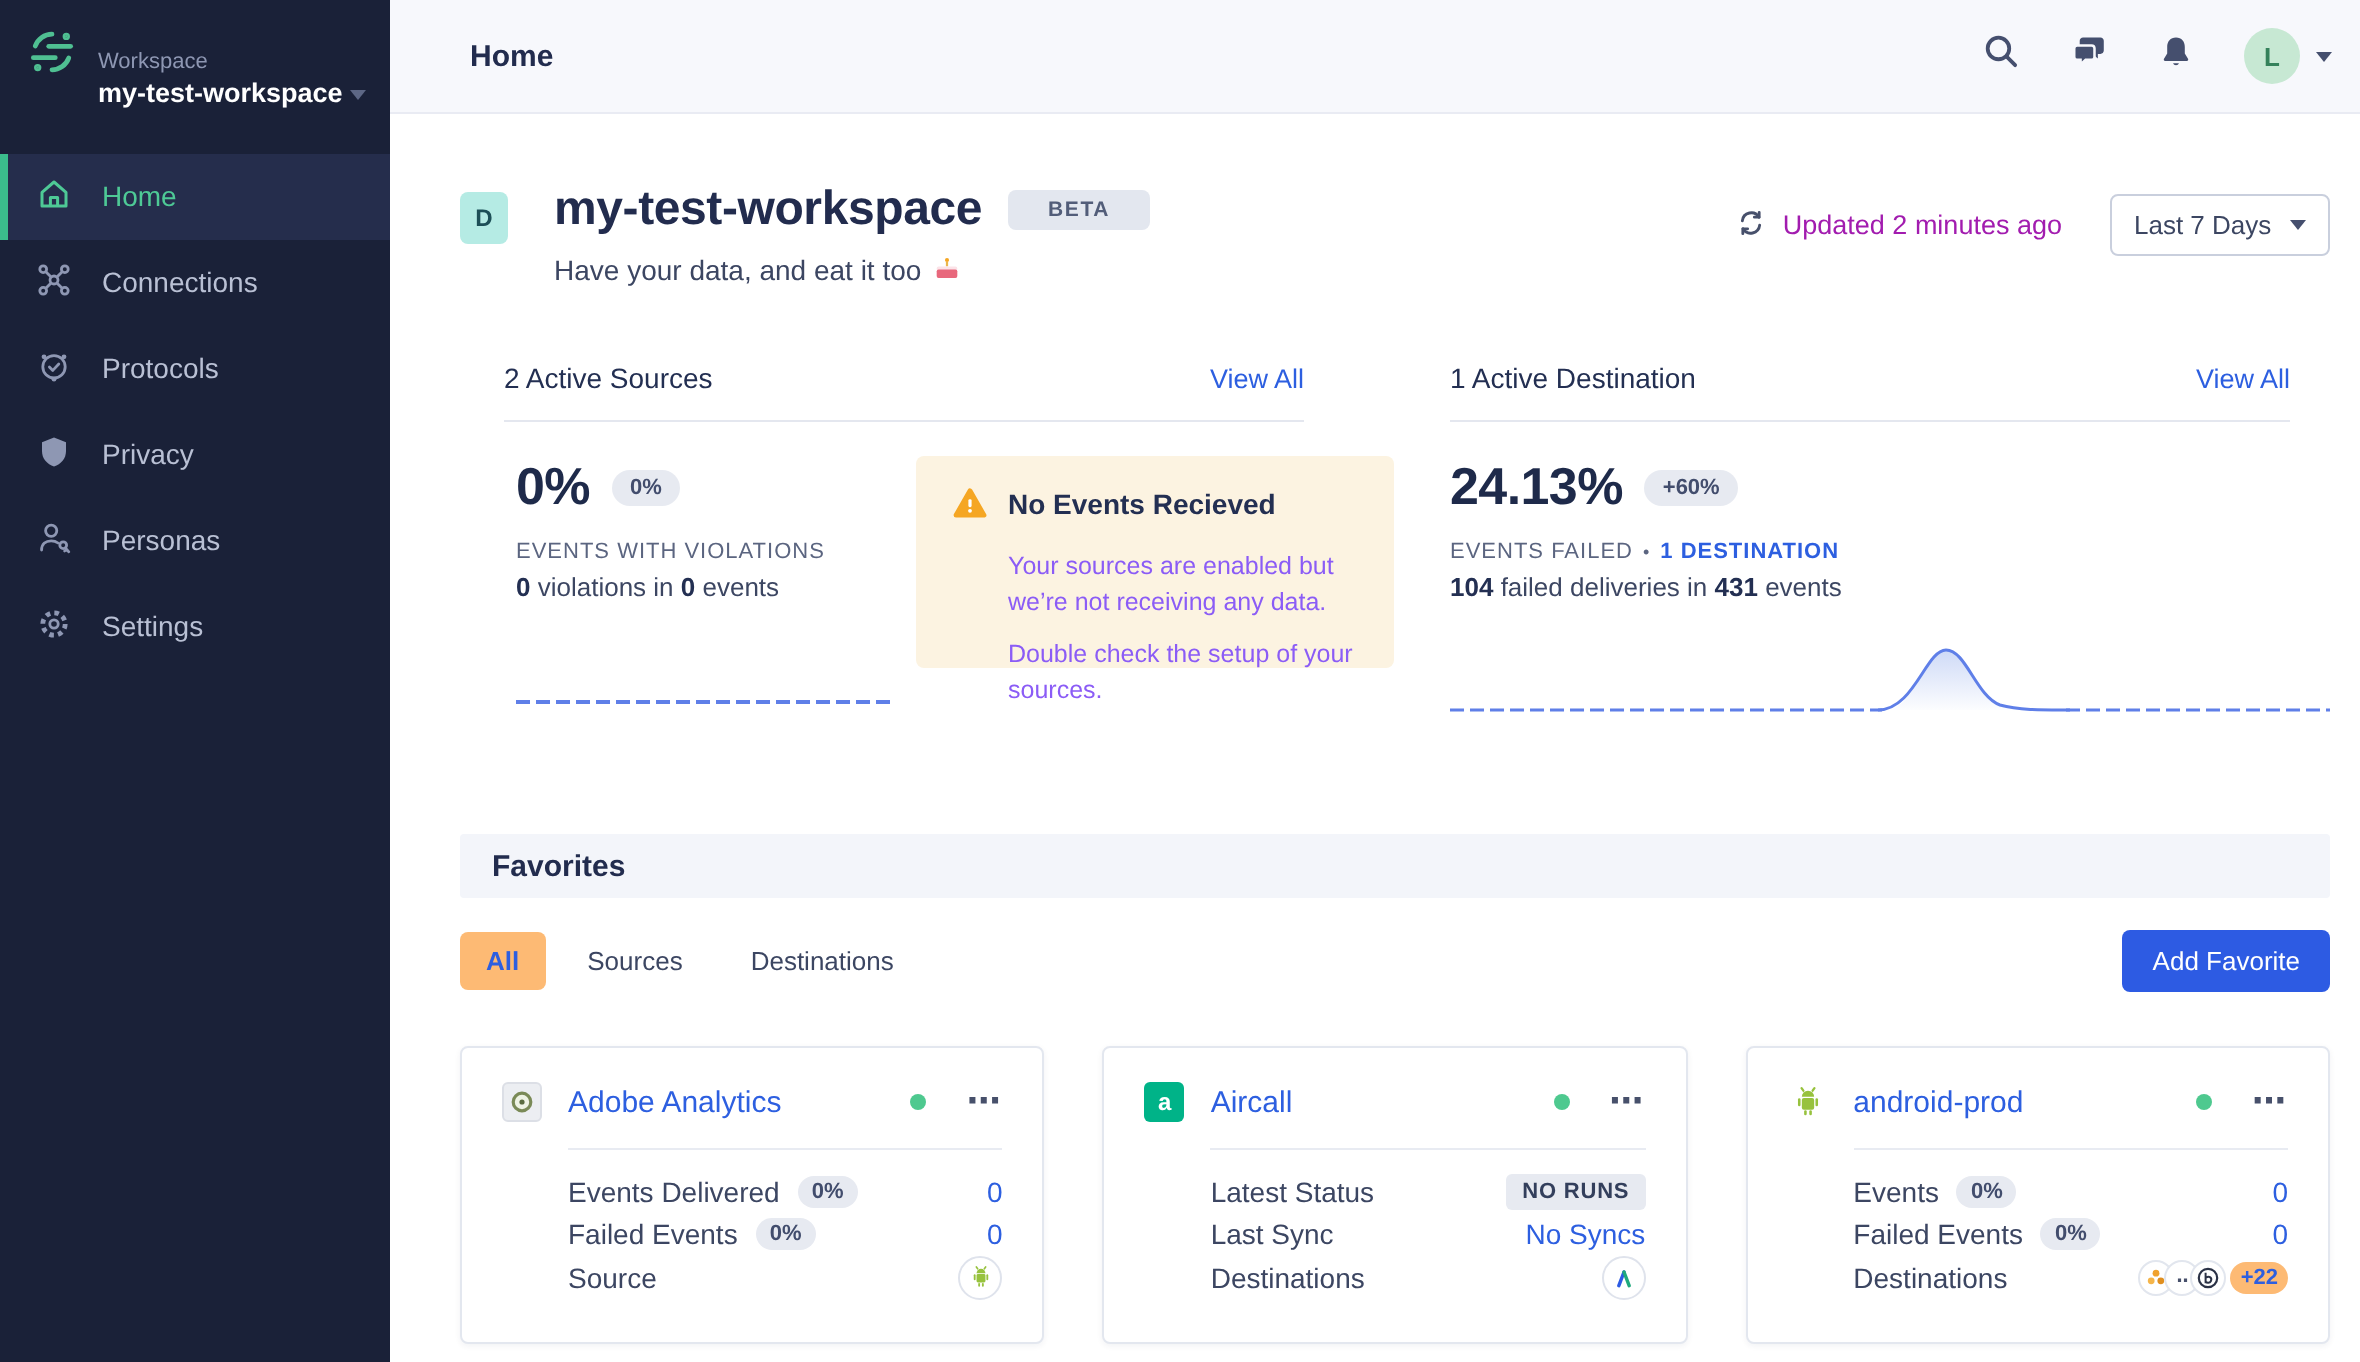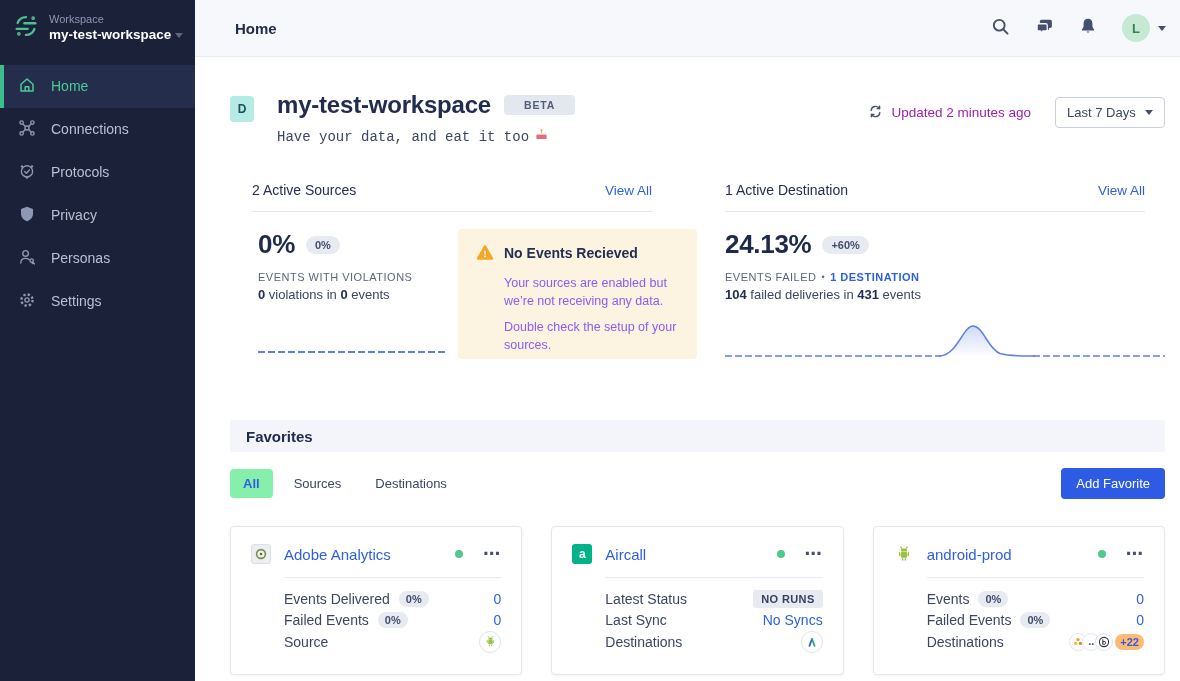--- a/index.html
+++ b/index.html
@@ -3,21 +3,21 @@
 <meta charset="utf-8">
 <style>
   * { box-sizing: border-box; margin: 0; padding: 0; }
   html,body { margin:0; background:#fff; }
   body { font-family: "Liberation Sans", "DejaVu Sans", sans-serif; }
   .app { width:1180px; height:681px; display:flex; overflow:hidden; }
 
   
   .sidebar { width:195px; flex-shrink:0; background:#1a2138; display:flex; flex-direction:column; }
   .ws-head { display:flex; padding:13px 10px 14px 13px; gap:10px; align-items:flex-start; }
-  .ws-meta { line-height:1.25; }
+  .ws-meta { line-height:1.25;margin-top:12px; }
   .ws-label { font-size:11px; color:#8e97b3; }
   .ws-name { font-size:13.5px; font-weight:bold; color:#ffffff; white-space:nowrap; }
   .ws-caret { display:inline-block; width:0; height:0; border-left:4px solid transparent; border-right:4px solid transparent; border-top:5px solid #5d6785; margin-left:4px; vertical-align:middle; }
   .nav { margin-top:7px; }
   .nav-item { height:43px; display:flex; align-items:center; gap:15px; padding-left:18px; font-size:14px; color:#b9c0d4; position:relative; cursor:pointer; }
   .nav-item svg { flex-shrink:0; }
   .nav-item.active { background:#252d4c; color:#4ec996; }
   .nav-item.active::before { content:""; position:absolute; left:0; top:0; bottom:0; width:4px; background:#3bbd8c; }
 
   
@@ -30,38 +30,38 @@
   .caret-down { width:0; height:0; border-left:4px solid transparent; border-right:4px solid transparent; border-top:5px solid #454f6e; }
 
   
   .content { flex:1; padding:34px 35px 0 35px; overflow:hidden; }
 
   .ov-head { display:flex; align-items:flex-start; }
   .d-badge { width:24px; height:26px; border-radius:4px; background:#b5ebe4; color:#1d4f57; font-size:12px; font-weight:bold; display:flex; align-items:center; justify-content:center; margin-right:23px; margin-top:5px; }
   .ov-title-row { display:flex; align-items:center; }
   .ov-title { font-size:24px; font-weight:bold; color:#222c4e; letter-spacing:-0.2px; }
   .beta-pill { margin-left:13px; background:#e3e7ef; color:#525d79; font-size:10.5px; font-weight:bold; letter-spacing:0.8px; padding:4px 20px; border-radius:4px; }
-  .ov-subtitle { margin-top:8px; font-size:14px; color:#3c4662; display:flex; align-items:center; gap:5px;font-family:Liberation Mono, monospace; }
+  .ov-subtitle { margin-top:8px; font-size:14px; color:#3c4662; display:flex; align-items:flex-start; gap:5px; }
   .ov-right { margin-left:auto; display:flex; align-items:center; gap:24px; margin-top:6px; }
   .updated { display:flex; align-items:center; gap:8px; font-size:13.5px; color:#a21caf; }
   .range-btn { border:1px solid #c9cfdd; border-radius:4px; background:#fff; height:31px; width:110px; padding:0 11px; font-size:13px; color:#3c4662; display:flex; align-items:center; justify-content:space-between; cursor:pointer; }
 
   
   .stats-headers { display:flex; margin-top:36px; }
   .sh { display:flex; justify-content:space-between; align-items:center; padding-bottom:13px; border-bottom:1px solid #e4e7ef; }
   .sh-a { width:400px; margin-left:22px; }
   .sh-b { width:420px; margin-left:73px; }
   .sh-title { font-size:14px; color:#232f52; }
   .view-all { font-size:13.5px; color:#2d5fe0; cursor:pointer; text-decoration:none; }
 
   .stats-row { display:flex; margin-top:17px; }
   .stats-row > * { flex-shrink:0; }
   .stat { height:128px; position:relative; }
   .stat-1 { width:190px; margin-left:28px; }
-  .warn-card { width:239px; margin-left:10px; height:130px; background:#fcf3e1; border-radius:4px; padding:15px 16px 0 18px; }
+  .warn-card { width:239px; margin-left:10px; height:106px; background:#fcf3e1; border-radius:4px; padding:15px 16px 0 18px; }
   .stat-2 { width:440px; margin-left:28px; }
   .stat-value-row { display:flex; align-items:center; gap:11px; }
   .stat-value { font-size:26px; font-weight:bold; color:#1e2a4a; letter-spacing:-0.3px; }
   .pill { background:#e7eaf1; color:#424d6d; font-size:11px; font-weight:bold; padding:3px 9px; border-radius:10px; }
   .stat-label { margin-top:11px; font-size:11px; color:#5b6580; letter-spacing:0.5px; display:flex; align-items:center; gap:5px; }
   .stat-label .lbl-sep { font-size:9px; }
   .stat-label-link { color:#2d5fe0; font-weight:bold; cursor:pointer; }
   .stat-detail { margin-top:4px; font-size:13px; color:#3c4662; }
   .stat-detail .num { color:#232f52; font-weight:bold; }
   .dash-line { position:absolute; bottom:4px; left:0; right:0; height:2px;
@@ -71,21 +71,21 @@
   .warn-head { display:flex; align-items:flex-start; gap:10px; }
   .warn-title { font-size:14px; font-weight:bold; color:#232f52; padding-top:1px; }
   .warn-body { margin-left:28px; margin-top:9px; font-size:12.5px; line-height:1.4; color:#8b5cf6; }
   .warn-body p + p { margin-top:9px; }
 
   
   .fav-band { margin-top:61px; height:32px; background:#f3f5fa; border-radius:2px; display:flex; align-items:center; padding:0 16px; }
   .fav-title { font-size:15px; font-weight:bold; color:#222c4e; }
   .fav-tabs { display:flex; align-items:center; margin-top:16px; gap:8px; }
   .tab { font-size:13px; color:#3c4662; padding:7px 13px; border-radius:4px; cursor:pointer; }
-  .tab.active { background:#86efac; color:#2d5fe0; font-weight:bold; }
+  .tab.active { background:#fdba74; color:#2d5fe0; font-weight:bold; }
   .add-btn { margin-left:auto; background:#2d5be3; border:none; color:#fff; font-size:13px; padding:8px 15px; border-radius:4px; cursor:pointer; font-family:inherit; }
 
   .cards { display:flex; gap:29px; margin-top:27px; }
   .card { flex:1; height:149px; background:#fff; border:1px solid #e3e7ef; border-radius:4px; box-shadow:0 1px 3px rgba(20,30,60,.06); padding:17px 20px 12px 20px; }
   .card-head { display:flex; align-items:center; }
   .card-icon { width:20px; height:20px; margin-right:13px; display:flex; align-items:center; justify-content:center; flex-shrink:0; }
   .tile { width:20px; height:20px; border-radius:3px; display:flex; align-items:center; justify-content:center; }
   .tile-gray { background:#eceef2; border:1px solid #dcdfe6; }
   .tile-aircall { background:#00b388; color:#fff; font-size:12px; font-weight:bold; }
   .card-name { font-size:15px; color:#2d5fe0; cursor:pointer; }

